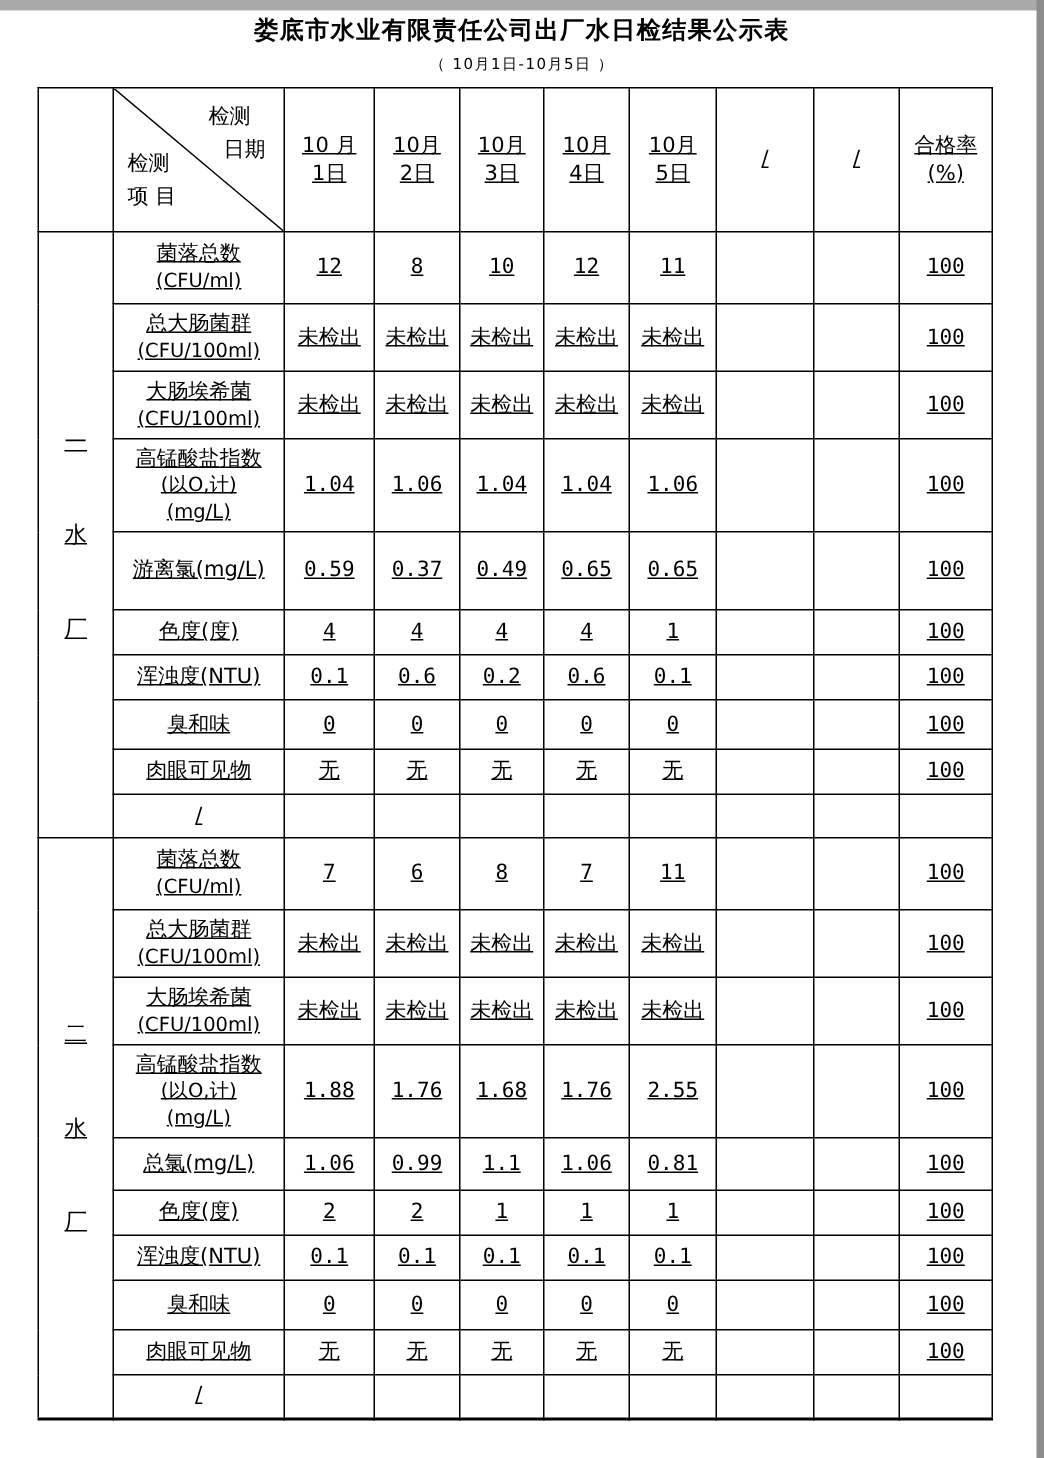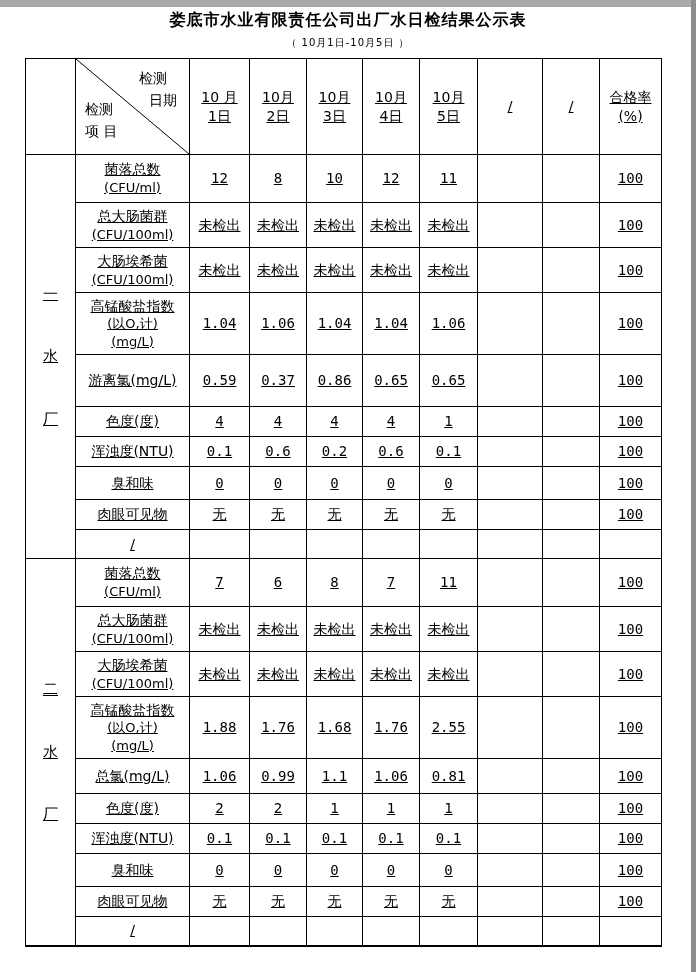--- a/index.html
+++ b/index.html
@@ -204,21 +204,21 @@
         <td></td>
         <td></td>
         <td class="num">100</td>
       </tr>
       <tr style="height: 52px;">
         <td class="item-cell">
           <div>游离氯(mg/L)</div>
         </td>
         <td class="num">0.59</td>
         <td class="num">0.37</td>
-        <td class="num">0.86</td>
+        <td class="num">0.49</td>
         <td class="num">0.65</td>
         <td class="num">0.65</td>
         <td></td>
         <td></td>
         <td class="num">100</td>
       </tr>
       <tr style="height: 30px;">
         <td class="item-cell">
           <div>色度(度)</div>
         </td>

